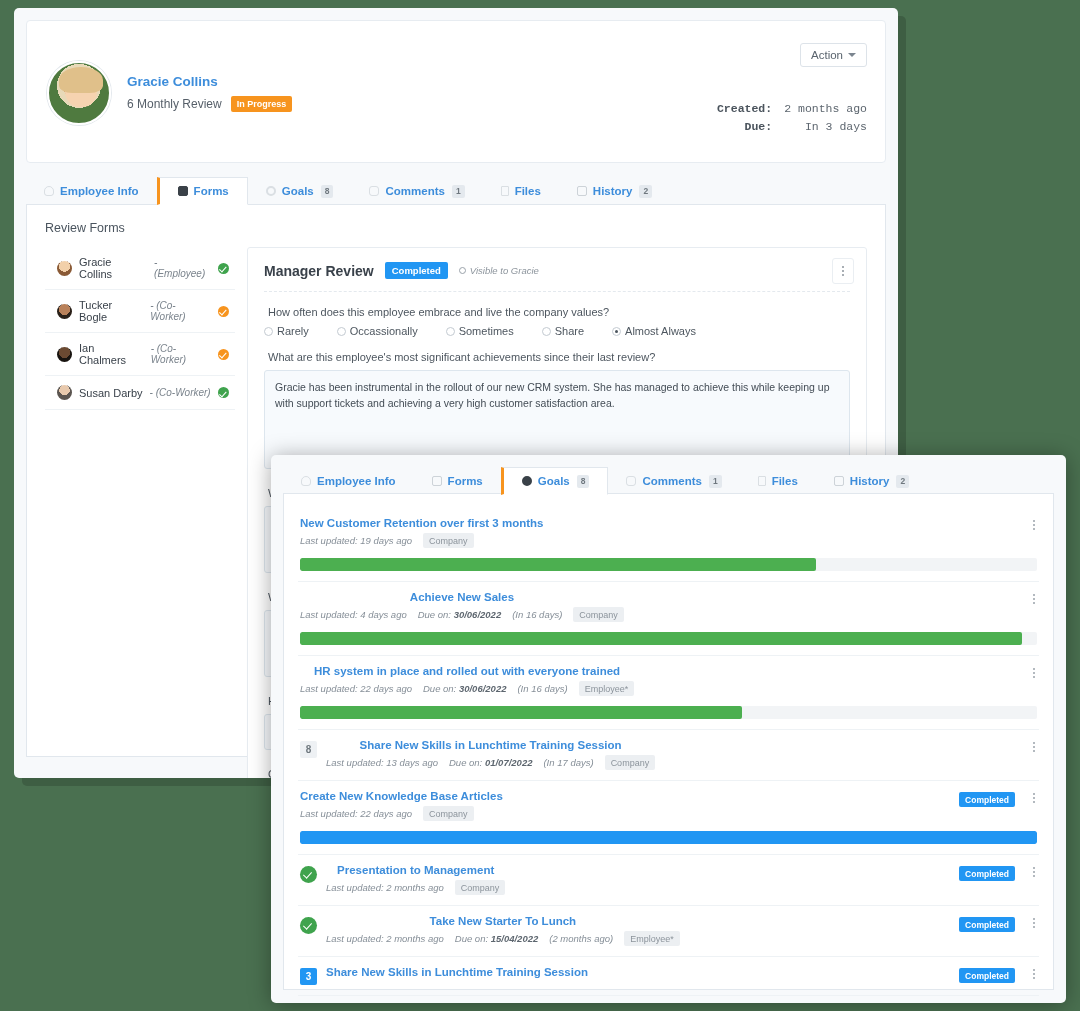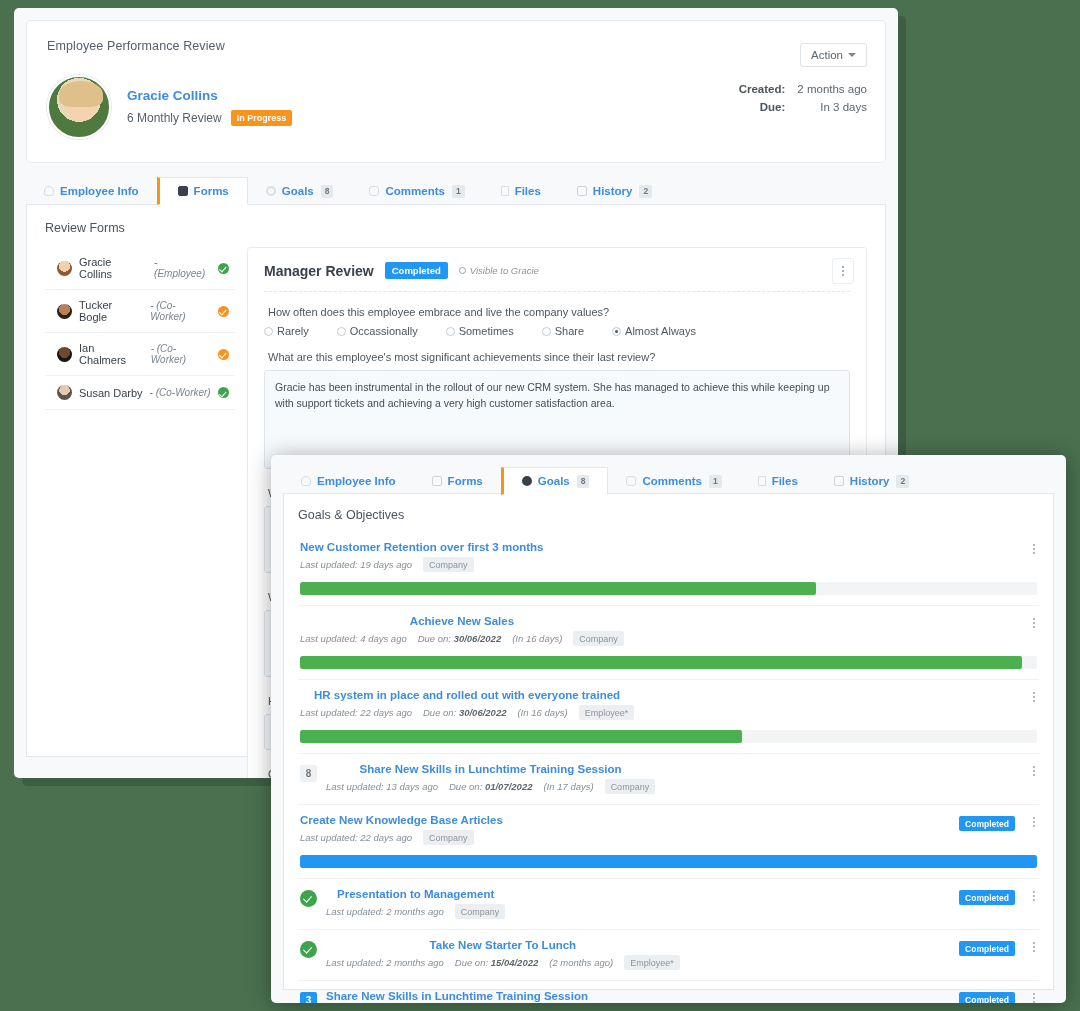--- a/index.html
+++ b/index.html
@@ -49,21 +49,21 @@
     content:""; position:absolute; left:16px; top:10px; width:32px; height:34px;
     border-radius:50% 50% 46% 46%; background:#f6d3b0;
   }
   .avatar-lg::after {
     content:""; position:absolute; left:10px; top:4px; width:44px; height:26px;
     border-radius:50% 50% 30% 30%; background:#e0c08a;
   }
   .emp-name { font-size: 13.5px; color: #3d8ddb; font-weight: bold; }
   .emp-sub { font-size: 12px; color: #565f69; margin-top: 7px; display: flex; align-items: center; gap: 9px; }
   .badge-orange { background: #f7941e; color: #fff; font-size: 9px; font-weight: bold; padding: 3px 6px; border-radius: 2px; }
-  .meta { position: absolute; right: 18px; top: 60px; font-size: 11.5px; color: #5d666f; text-align: right; line-height: 1.55; }
+  .meta { position: absolute; right: 18px; top: 79px; font-size: 11.5px; color: #5d666f; text-align: right; line-height: 1.55; font-family: Liberation Mono, monospace; }
   .meta table { border-collapse: collapse; }
   .meta td { padding: 0 0 0 12px; vertical-align: top; }
   .meta td.lbl { font-weight: bold; color: #4b545d; text-align: right; padding-left: 0; }
 
   
   .tabs {
     display: flex; align-items: stretch; margin: 14px 12px 0 12px;
     border-bottom: 1px solid #e1e7ed; height: 28px;
   }
   .tab {
@@ -184,21 +184,20 @@
   .pfill.blue { background: #2196f3; }
 </style>
 </head>
 <body>
 
 <div class="stage">
 
   <div class="back-window">
 
     <div class="card-header">
-      <div class="page-title">Employee Performance Review</div>
 
       <div class="action-btn">
         <span>Action</span>
         <span class="caret"></span>
       </div>
 
       <div class="emp-block">
         <div class="avatar-lg"></div>
         <div>
           <div class="emp-name">Gracie Collins</div>
@@ -372,21 +371,20 @@
           <span class="ti file"></span>
           <span>Files</span>
         </div>
         <div class="tab">
           <span class="ti sq"></span>
           <span>History</span>
           <span class="cnt">2</span>
         </div>
       </div>
     <div class="fw-body">
-      <div class="goals-title">Goals &amp; Objectives</div>
       <div id="goal-list">
           <div class="goal-row">
             <div class="goal-kebab">
               <i></i>
               <i></i>
               <i></i>
             </div>
             <div class="goal-top">
               <div>
                 <div class="goal-name">New Customer Retention over first 3 months</div>

